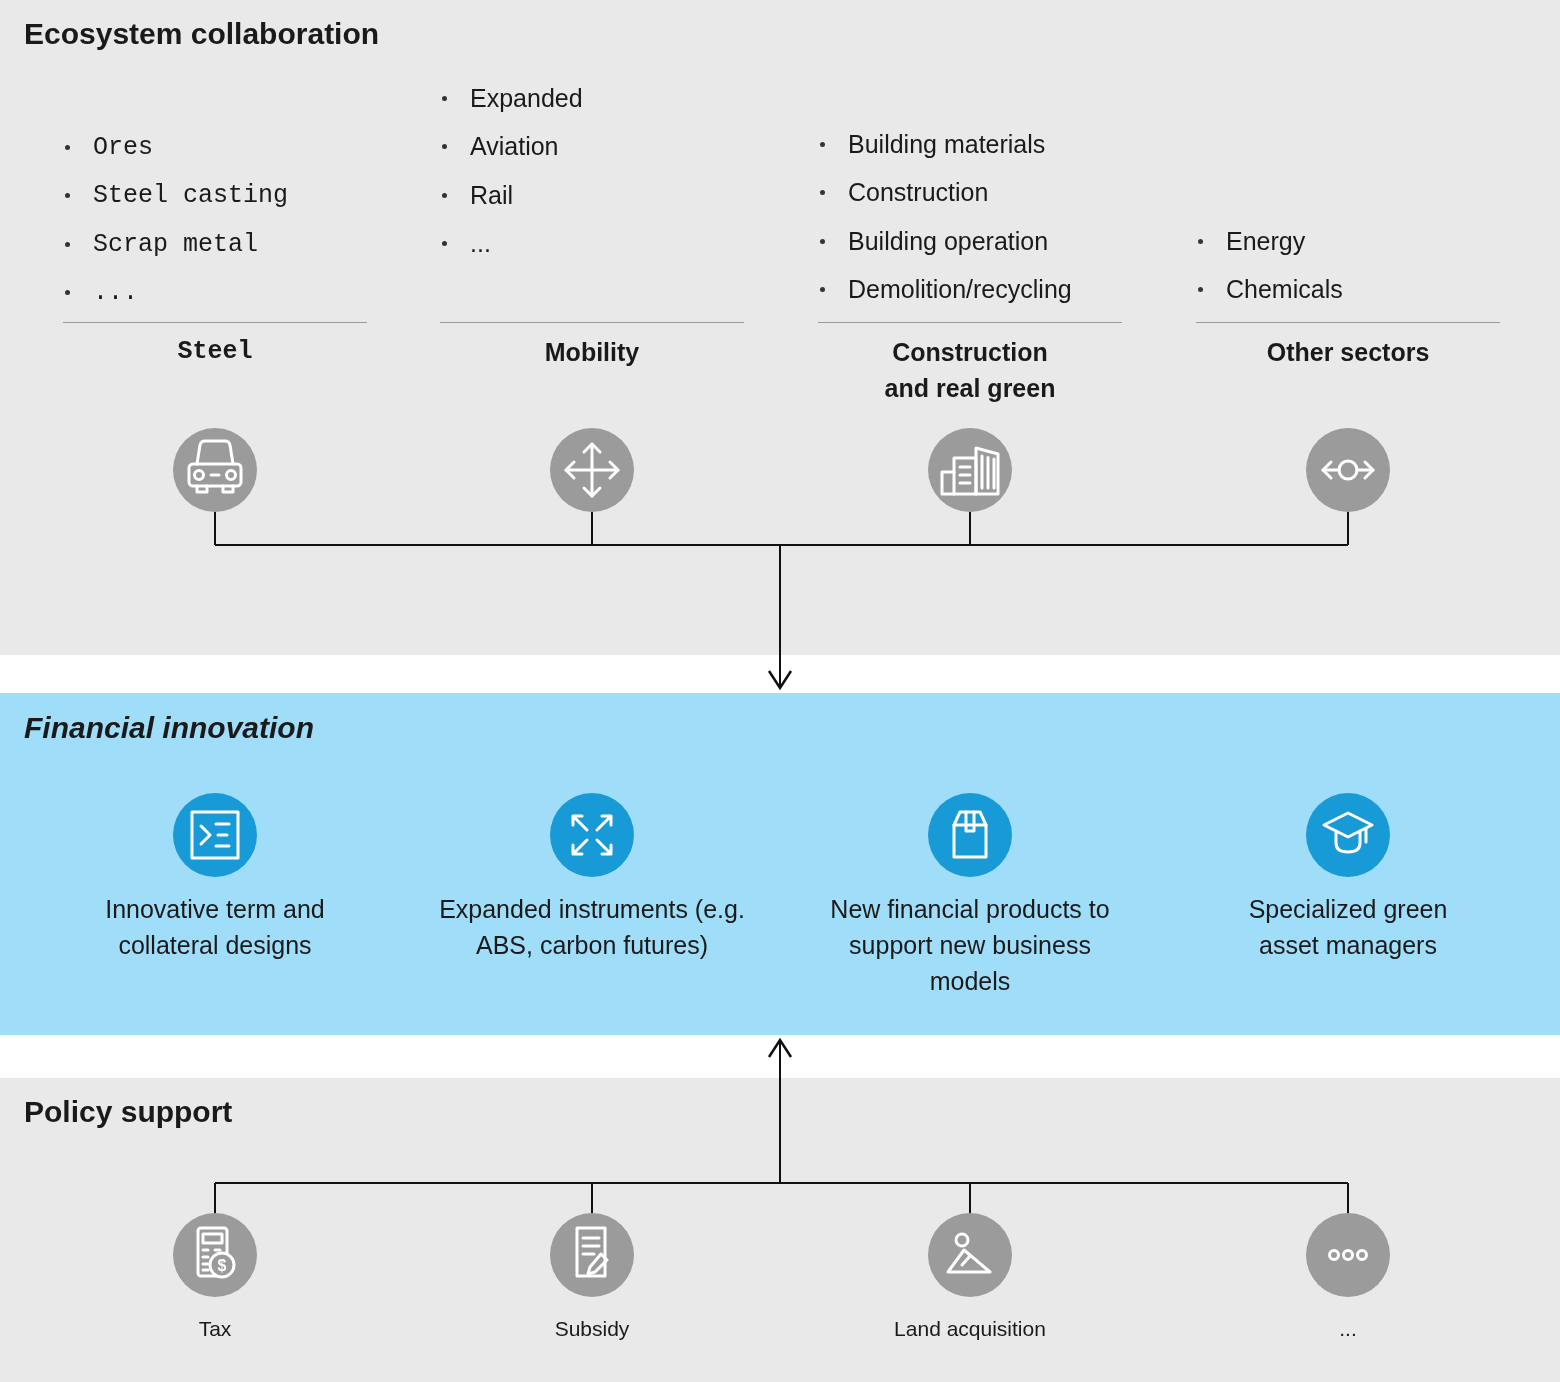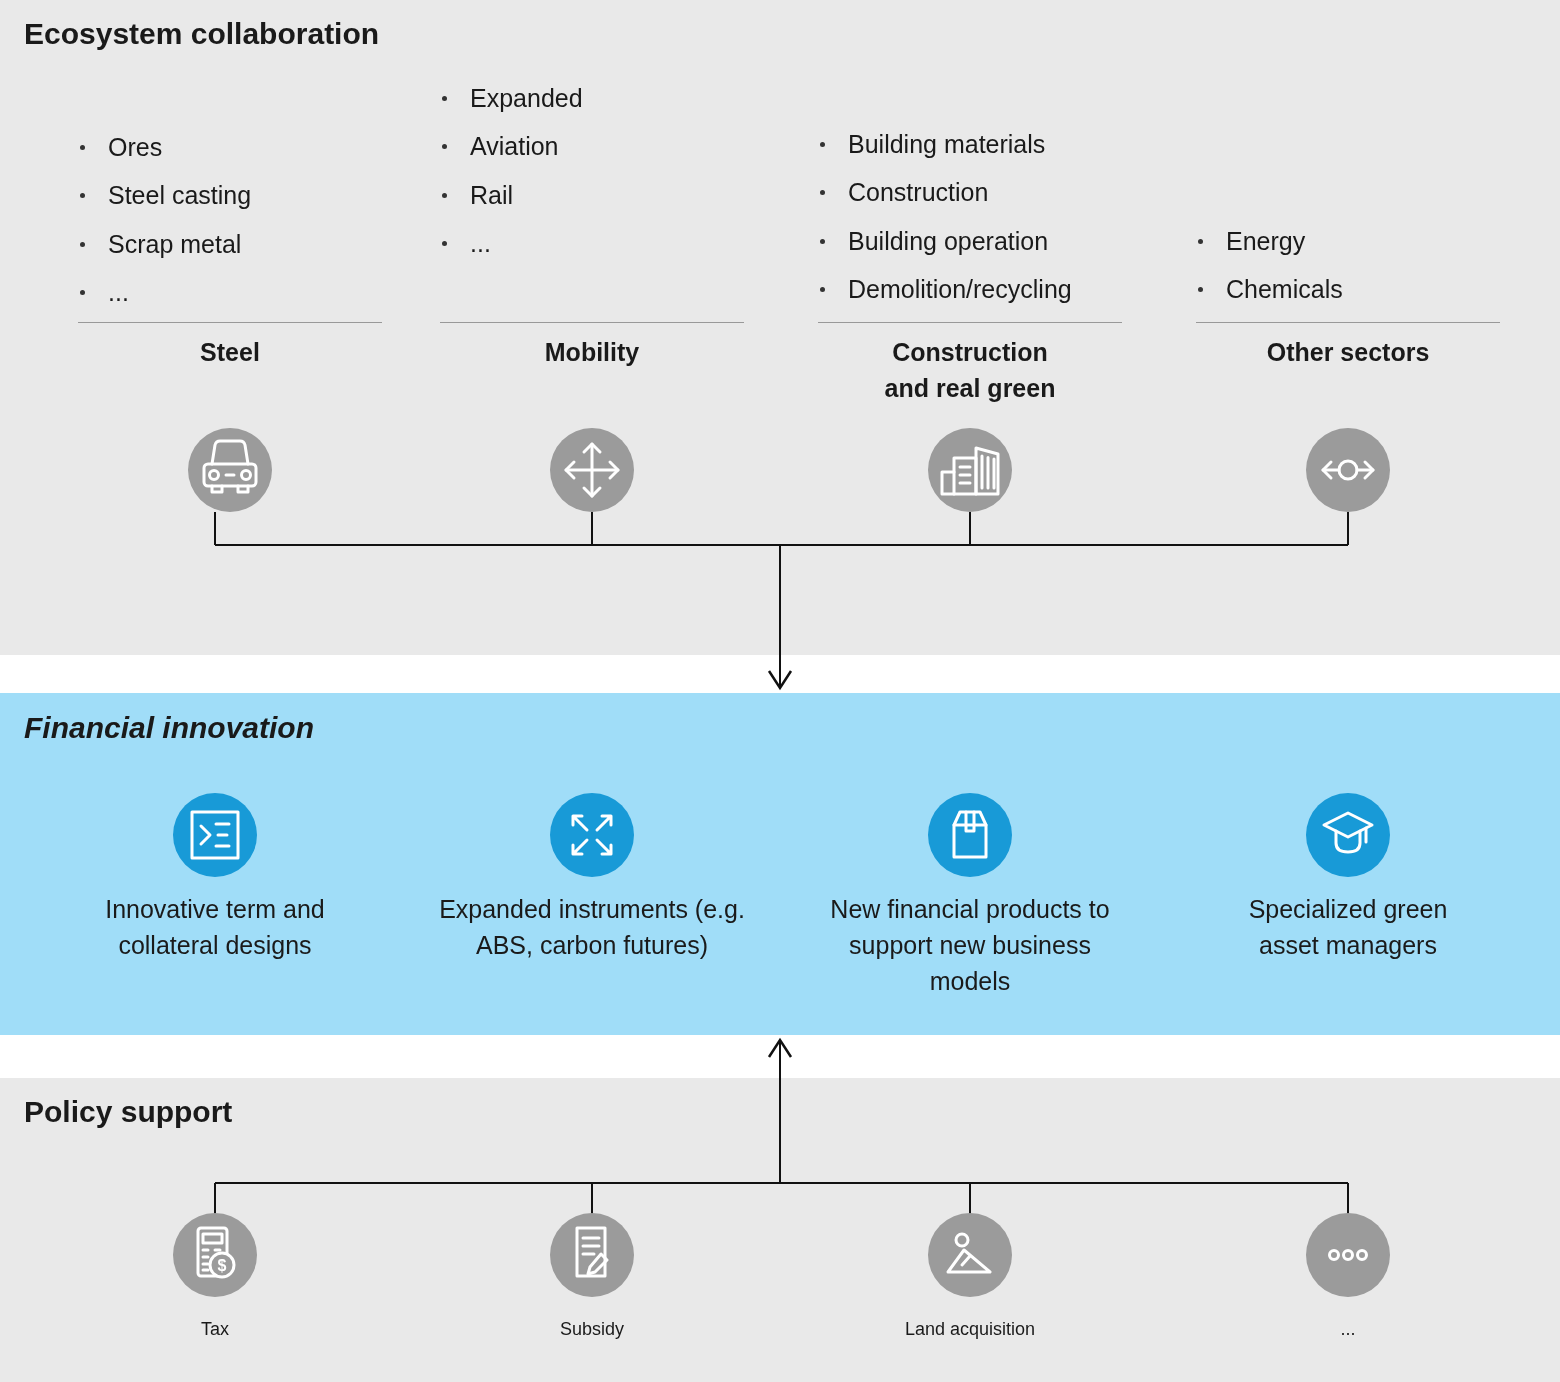--- a/index.html
+++ b/index.html
@@ -41,21 +41,21 @@
   .circle.gray{background:var(--circle-gray);}
   .circle.blue{background:var(--circle-blue);}
   .eco-icon{position:absolute;top:428px;left:50%;margin-left:-42px;}
   
   .fin-item{position:absolute;top:793px;width:380px;text-align:center;}
   .fin-item .circle{margin:0 auto;}
   .fin-caption{font-size:25px;line-height:36px;margin:14px auto 0 auto;color:var(--text);}
   
   .pol-item{position:absolute;top:1213px;width:380px;text-align:center;}
   .pol-item .circle{margin:0 auto;}
-  .pol-label{font-size:18px;line-height:32px;margin-top:16px;color:var(--text);}
+  .pol-label{font-size:21px;line-height:32px;margin-top:16px;color:var(--text);}
   .overlay{position:absolute;left:0;top:0;pointer-events:none;}
   .icon-svg{display:block;}
   .coin{fill:var(--circle-gray);}
 </style>
 </head>
 <body>
 
 <div class="canvas">
 
   <div class="band gray" style="top:0;height:655px;"></div>
@@ -70,21 +70,21 @@
       <path d="M769 671 L780 688 L791 671" stroke-width="2.5"></path>
       <path d="M215 1183 H1348"></path>
       <path d="M215 1183 V1214 M592 1183 V1214 M970 1183 V1214 M1348 1183 V1214"></path>
       <path d="M780 1183 V1041"></path>
       <path d="M769 1057 L780 1040 L791 1057" stroke-width="2.5"></path>
     </g>
   </svg>
 
   <div class="section-title" style="top:14px;">Ecosystem collaboration</div>
 
-  <div class="eco-col" style="left:78px;">
+  <div class="eco-col" style="left:63px;font-family:Liberation Mono, monospace;">
     <div class="eco-list" style="top:123px;">
       <div class="eco-li">
           <span class="bullet"></span>
           <span class="eco-li-text">Ores</span>
         </div>
       <div class="eco-li">
           <span class="bullet"></span>
           <span class="eco-li-text">Steel casting</span>
         </div>
       <div class="eco-li">

